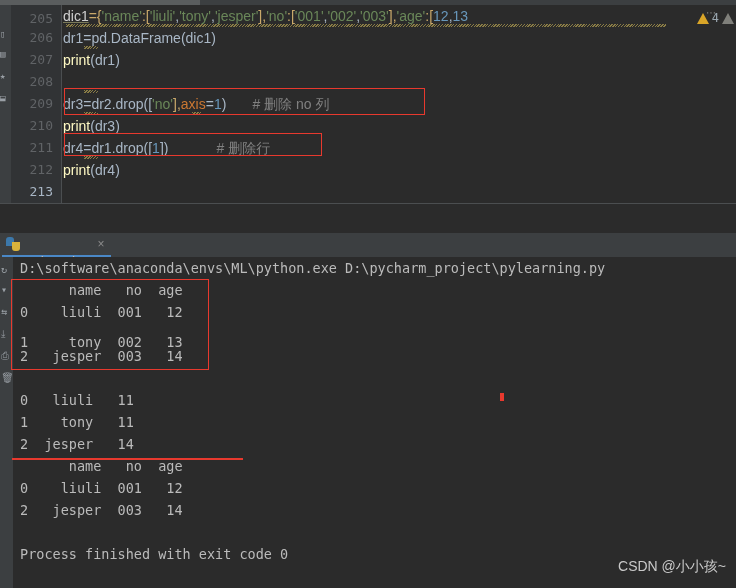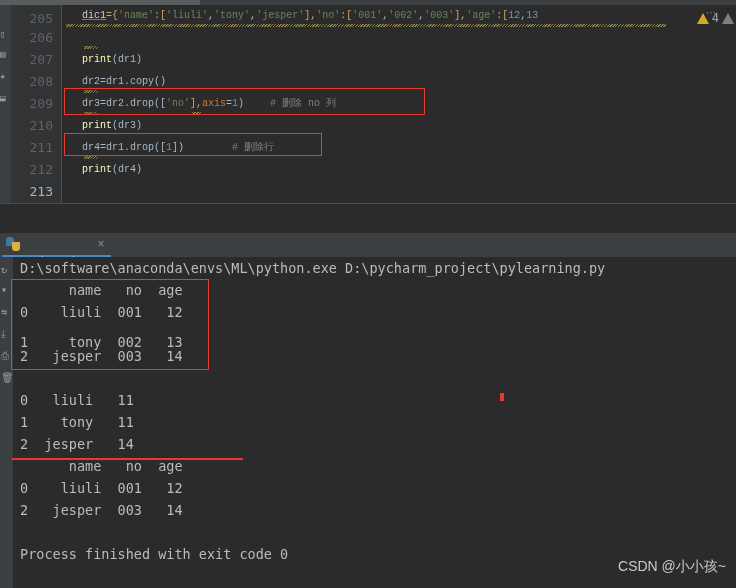--- a/index.html
+++ b/index.html
@@ -78,26 +78,26 @@
 
   
   #code {
     position: absolute;
     left: 62px; top: 0;
     width: 674px; height: 198px;
     background: #2b2b2b;
   }
   .codeline {
     position: absolute;
-    left: 20px;
+    left: 1px;
     height: 22px;
     line-height: 22px;
     white-space: pre;
-    font-size: 10px;
-    font-family: Liberation Mono, monospace;
+    font-size: 14px;
+    font-family: Liberation Sans, sans-serif;
     color: #a9b7c6;
     letter-spacing: 0px;
   }
   .tok-str   { color: #6a8759; }
   .tok-brk   { color: #c9a86a; }
   .tok-num   { color: #6897bb; }
   .tok-kwarg { color: #cc7832; }
   .tok-fn    { color: #fef9c3; }
   .tok-cmt   { color: #808080; }
   .tok-plain { color: #a9b7c6; }
@@ -325,25 +325,25 @@
     <div class="lineno" style="top:132px">211</div>
     <div class="lineno" style="top:154px">212</div>
     <div class="lineno current" style="top:176px">213</div>
   </div>
 
   <div id="code">
 
     <div class="codeline" style="top:0px"><span class="tok-white underl">dic1</span><span class="tok-brk">={</span><span class="tok-str">'name'</span><span class="tok-brk">:[</span><span class="tok-str">'liuli'</span><span class="tok-plain">,</span><span class="tok-str">'tony'</span><span class="tok-plain">,</span><span class="tok-str">'jesper'</span><span class="tok-brk">],</span><span class="tok-str">'no'</span><span class="tok-brk">:[</span><span class="tok-str">'001'</span><span class="tok-plain">,</span><span class="tok-str">'002'</span><span class="tok-plain">,</span><span class="tok-str">'003'</span><span class="tok-brk">],</span><span class="tok-str">'age'</span><span class="tok-brk">:[</span><span class="tok-num">12</span><span class="tok-plain">,</span><span class="tok-num">13</span></div>
     <div class="squig" style="left:4px; top:19px; width:600px"></div>
 
+    <div class="codeline tok-plain" style="top:22px">dr1=pd.DataFrame(dic1)</div>
     <div class="squig" style="left:22px; top:41px; width:14px"></div>
 
     <div class="codeline" style="top:44px"><span class="tok-fn">print</span><span class="tok-plain">(dr1)</span></div>
 
-    <div class="codeline tok-plain" style="top:66px">dr2=dr1.copy()</div>
     <div class="squig" style="left:22px; top:85px; width:14px"></div>
 
     <div class="codeline" style="top:88px"><span class="tok-plain">dr3=dr2.drop([</span><span class="tok-str">'no'</span><span class="tok-brk">],</span><span class="tok-kwarg">axis</span><span class="tok-plain">=</span><span class="tok-num">1</span><span class="tok-plain">)</span><span class="tok-cmt" style="padding-left:26px"># 删除 no 列</span></div>
     <div class="squig" style="left:22px; top:107px; width:14px"></div>
     <div class="squig" style="left:130px; top:107px; width:10px"></div>
 
     <div class="codeline" style="top:110px"><span class="tok-fn">print</span><span class="tok-plain">(dr3)</span></div>
 
     <div class="codeline" style="top:132px"><span class="tok-plain">dr4=dr1.drop([</span><span class="tok-num">1</span><span class="tok-plain">])</span><span class="tok-cmt" style="padding-left:48px"># 删除行</span></div>
     <div class="squig" style="left:22px; top:151px; width:14px"></div>

